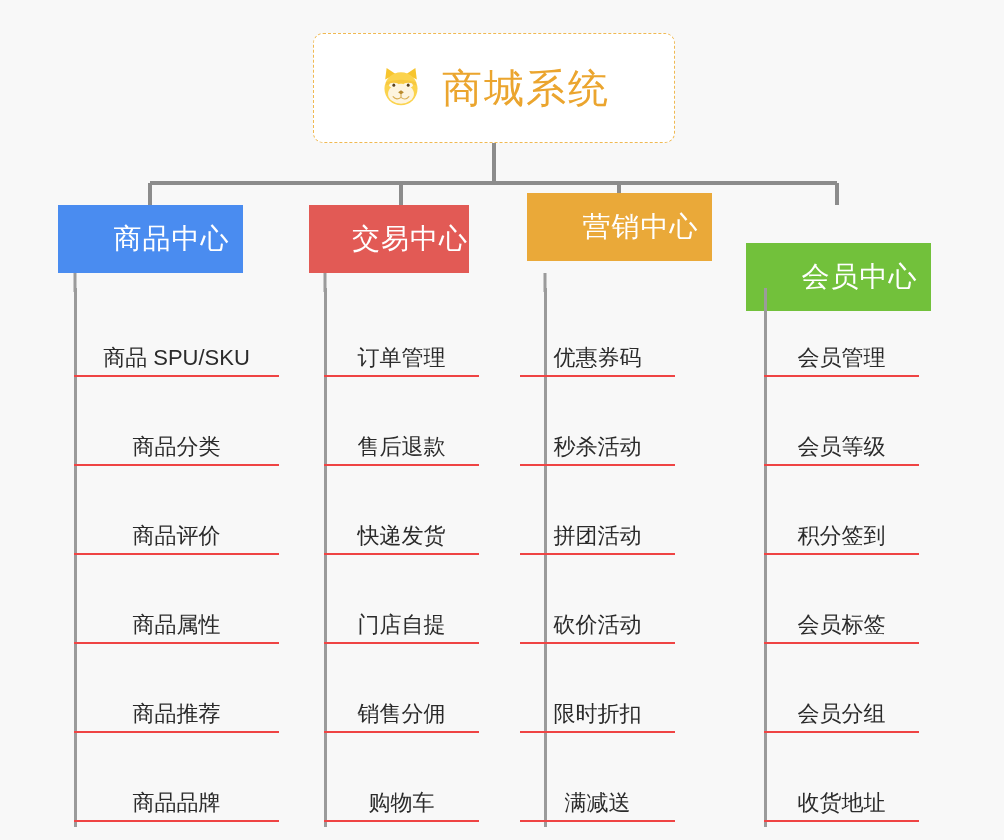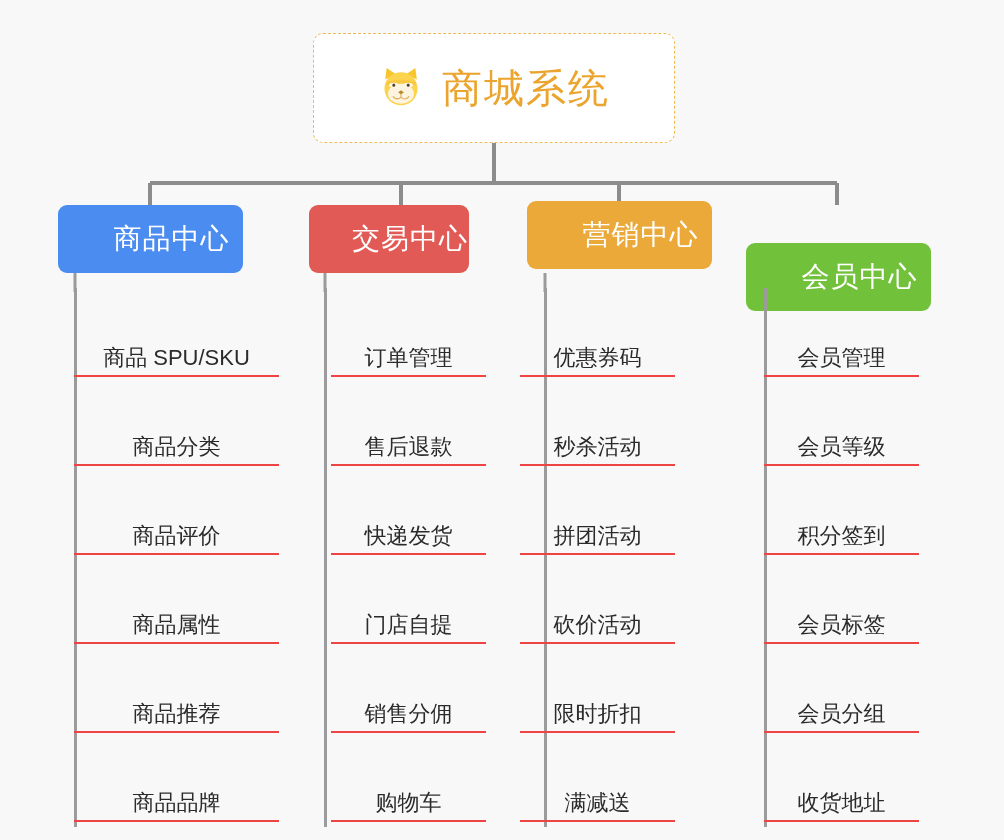--- a/index.html
+++ b/index.html
@@ -39,21 +39,21 @@
     display:block;
   }
 
   
   #wires{position:absolute;left:0;top:0;width:1004px;height:840px;pointer-events:none;}
 
   
   .cat-box{
     position:absolute;
     height:68px;
-    border-radius:9px;
+    border-radius:0;
     display:flex;
     align-items:center;
     justify-content:center;
     color:#ffffff;
     font-size:28px;
     letter-spacing:1px;
     white-space:nowrap;
     box-sizing:border-box;
     padding-left:42px;
   }
@@ -156,42 +156,42 @@
       </div>
     <div class="leaf">
         <span class="leaf-label">商品品牌</span>
       </div>
   </div>
 
   <div class="cat-box" style="left:309px; top:205px; width:160px; background:#e25a55;">
     <span>交易中心</span>
   </div>
   <div class="spine" style="left:324px; height:539px;"></div>
-  <div class="col" style="left:324px; width:155px;padding-left:7px;">
+  <div class="col" style="left:324px; width:155px;">
     <div class="leaf">
         <span class="leaf-label">订单管理</span>
       </div>
     <div class="leaf">
         <span class="leaf-label">售后退款</span>
       </div>
     <div class="leaf">
         <span class="leaf-label">快递发货</span>
       </div>
     <div class="leaf">
         <span class="leaf-label">门店自提</span>
       </div>
     <div class="leaf">
         <span class="leaf-label">销售分佣</span>
       </div>
     <div class="leaf" style="border-bottom-width:2px;">
         <span class="leaf-label">购物车</span>
       </div>
   </div>
 
-  <div class="cat-box" style="left:527px; top:201px; width:185px; background:#eaa939;">
+  <div class="cat-box" style="left:527px; top:193px; width:185px; background:#eaa939;">
     <span>营销中心</span>
   </div>
   <div class="spine" style="left:544px; height:539px;"></div>
   <div class="col" style="left:520px; width:155px;">
     <div class="leaf">
         <span class="leaf-label">优惠券码</span>
       </div>
     <div class="leaf">
         <span class="leaf-label">秒杀活动</span>
       </div>

